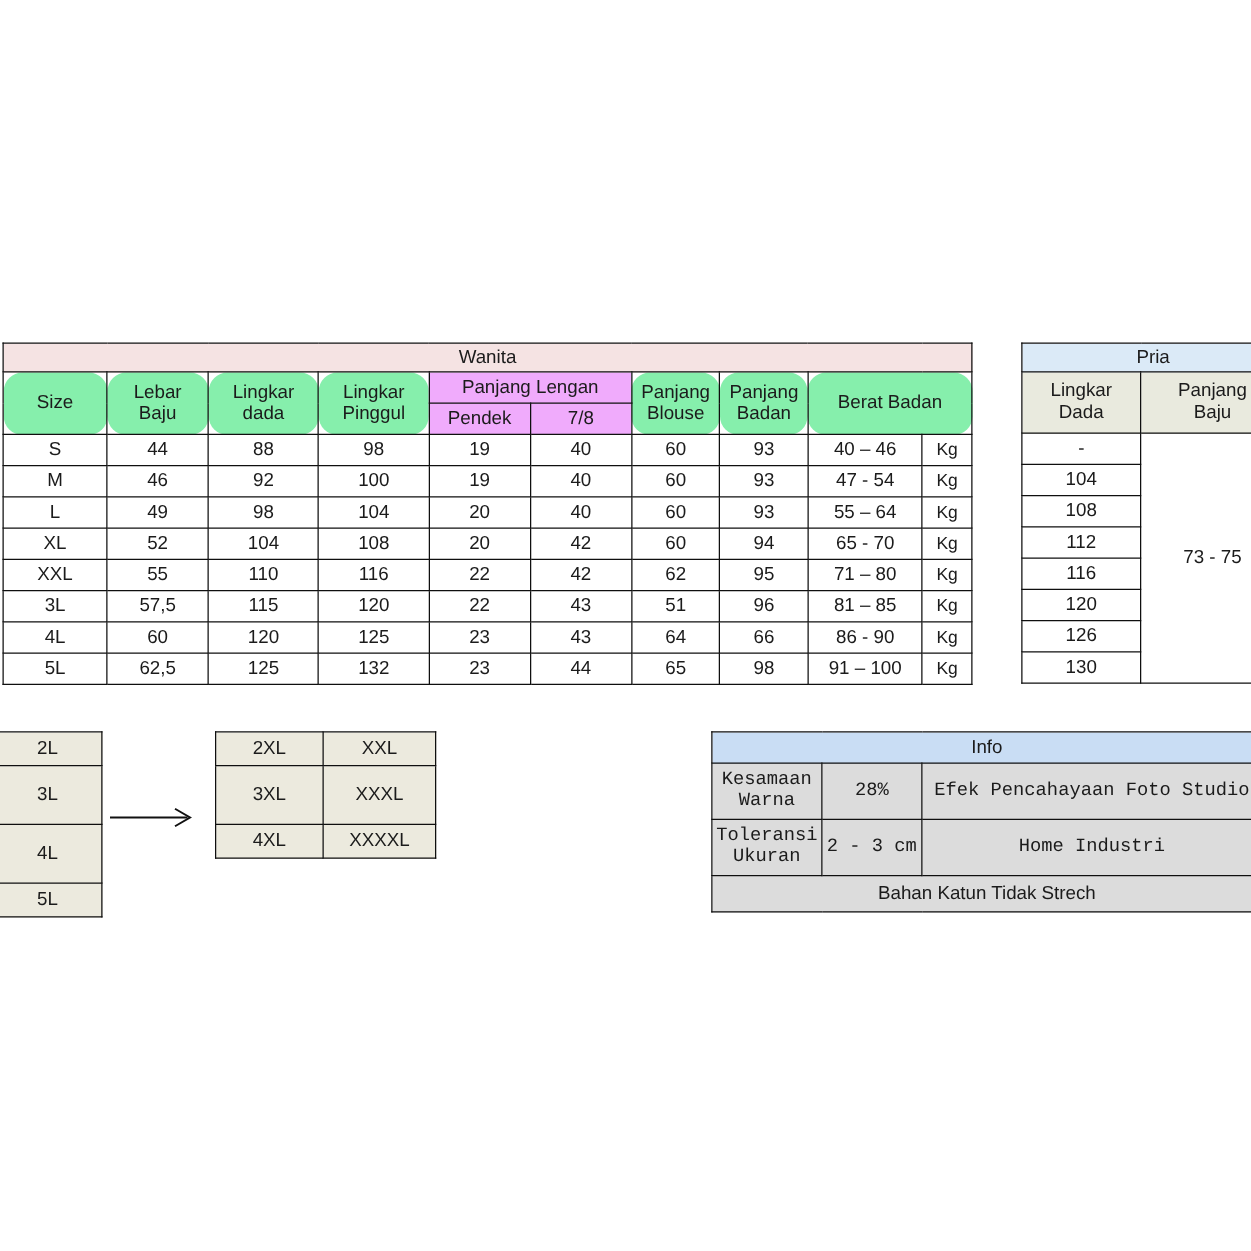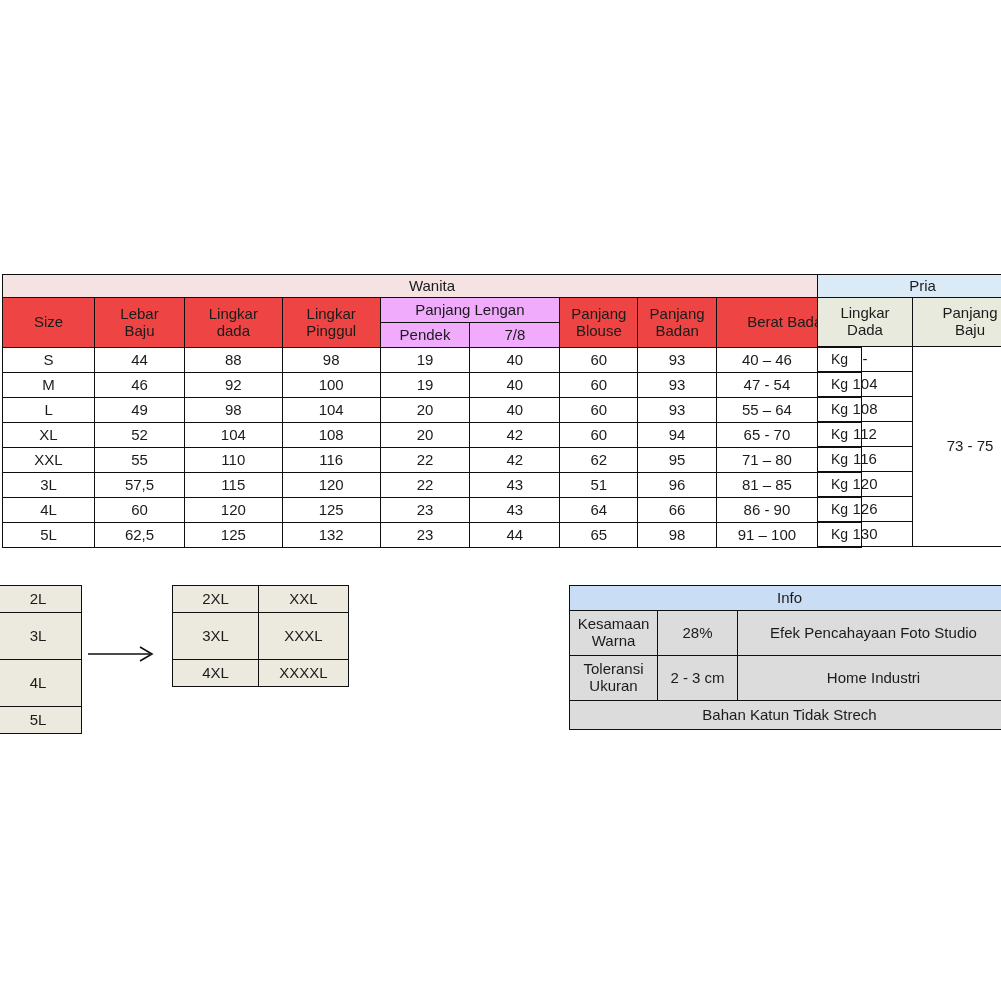--- a/index.html
+++ b/index.html
@@ -54,37 +54,38 @@
   }
 
   
   .wanita-wrap {
     position: absolute;
     left: 2px;
     top: 274px;
     z-index: 2;
   }
   .wanita {
-    width: 860px;
+    width: 776px;
     font-size: 15px;
     padding-left: 40px;
   }
   .wanita .title-bar {
     background: #f5e3e3;
     border: 1px solid #0f0f0f;
     height: 22px;
     font-size: 15px;
   }
   .wanita .hd {
     background: #f0abfc;
     height: 24px;
   }
   .wanita .hd-tall {
-    background: #ef4444;
+    background: #86efac;
     height: 48px;
+    border-radius: 15px;
   }
   .wanita td.body-cell {
     height: 24px;
     background: transparent;
   }
   .wanita td.kg {
     font-size: 14px;
   }
 
   
@@ -169,20 +170,21 @@
     font-size: 15px;
   }
   .info .title-bar {
     background: #c9ddf4;
     border: 1px solid #0f0f0f;
     height: 24px;
   }
   .info td.cell {
     background: #dcdcdc;
     height: 44px;
+    font-family: Liberation Mono, monospace;
   }
   .info td.footer-cell {
     background: #dcdcdc;
     height: 28px;
   }
 </style>
 </head>
 <body>
 
 <div class="canvas">

